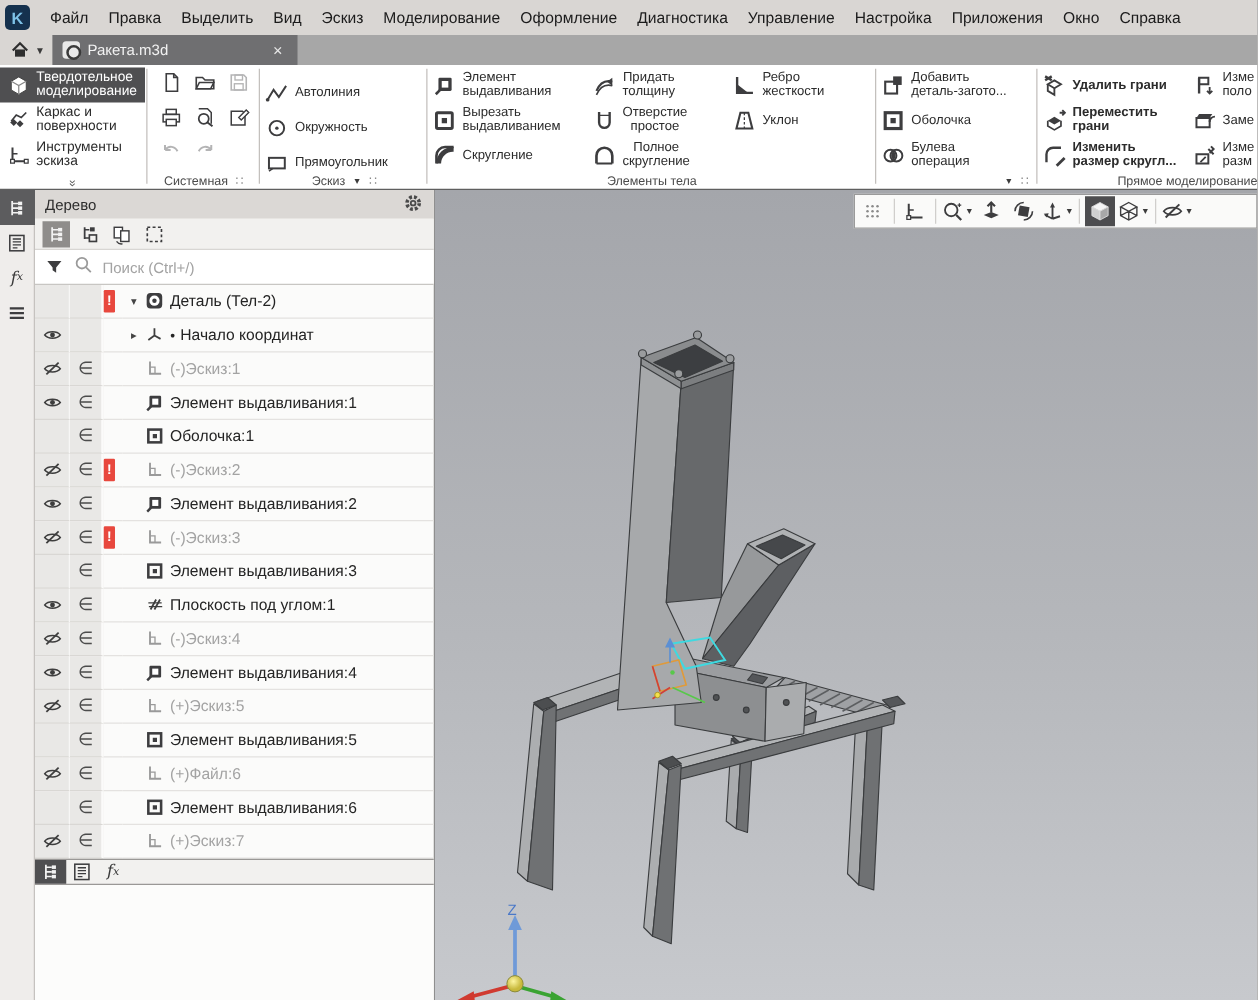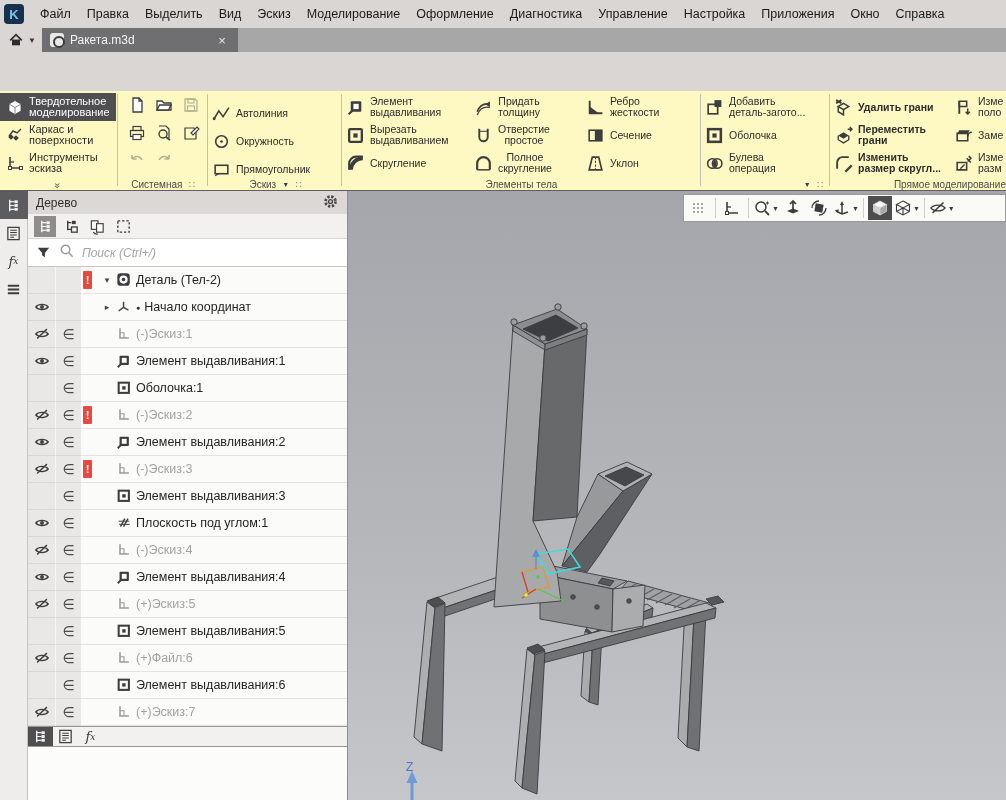--- a/index.html
+++ b/index.html
@@ -17,21 +17,21 @@
   .homezone{background:#d9d6d3;display:flex;align-items:center;padding:0 6px 0 8px;gap:4px;}
   .homezone .caret{font-size:8px;color:#3a3a3a;}
   .doctab{width:196px;background:#6f6f71;color:#f2f2f2;display:flex;align-items:center;
           padding:0 8px;gap:6px;font-size:12px;}
   .doctab .tabtitle{flex:1;white-space:nowrap;overflow:hidden;}
   .doctab .tabclose{color:#e8e8e8;font-size:13px;padding:0 4px;}
   .tabicon{width:14px;height:14px;border-radius:3px;background:#e8e8e8;position:relative;flex:0 0 auto;}
   .tabicon:after{content:"";position:absolute;left:3px;top:3px;width:8px;height:8px;border-radius:50%;
                  border:2px solid #3a3a3a;}
   
-  .ribbon{position:relative;height:100px;background:#fef9c3;border-bottom:1px solid #5f5f5f;margin-top:39px;}
+  .ribbon{position:relative;height:100px;background:#ffffff;border-bottom:1px solid #5f5f5f;}
   .vsep{position:absolute;top:3px;height:92px;width:1px;background:#c3c0bd;}
   .grp{position:absolute;top:0;height:100px;}
   .grplabel{position:absolute;bottom:0;left:0;right:0;height:13px;font-size:10px;color:#4a4a4a;
             display:flex;align-items:center;justify-content:center;gap:6px;}
   .grip{color:#8a8a8a;font-size:10px;letter-spacing:-1px;}
   
   .sw-btn{display:flex;align-items:center;gap:5px;height:28px;padding:0 4px 0 6px;
           font-size:11px;line-height:11.5px;color:#2b2b2b;white-space:pre-line;}
   .sw-btn.active{background:#4f4f51;color:#fff;}
   .collapse{position:absolute;bottom:0;width:100%;text-align:center;font-size:10px;color:#5a5a5a;}
@@ -54,21 +54,21 @@
   .tp-header{height:23px;background:#dbd8d5;display:flex;align-items:center;padding:0 8px;
              font-size:12px;color:#2d2d2d;}
   .tp-header .sp{flex:1;}
   .tp-tools{height:25px;background:#f2f1ef;display:flex;align-items:center;gap:4px;padding-left:6px;
             border-bottom:1px solid #d8d6d3;}
   .tool-btn{width:22px;height:21px;display:flex;align-items:center;justify-content:center;}
   .tool-btn.active{background:#8f8d8b;}
   .tp-search{height:28px;display:flex;align-items:center;border-bottom:1px solid #c8c6c3;background:#fff;}
   .funnel{width:30px;display:flex;justify-content:center;}
   .searchbox{flex:1;display:flex;align-items:center;gap:5px;}
-  .searchbox input{border:0;outline:0;flex:1;font-size:12px;color:#333;background:transparent;font-style:italic;}
+  .searchbox input{border:0;outline:0;flex:1;font-size:12px;color:#333;background:transparent;}
   .searchbox input::placeholder{color:#a3a3a3;}
   .trows{flex:0 0 auto;}
   .trow{display:flex;height:27px;align-items:stretch;font-size:12.5px;color:#242424;}
   .trow.muted{color:#a3a3a3;}
   .tcell{display:flex;align-items:center;justify-content:center;}
   .teye{width:28px;background:#e9e8e6;border-bottom:1px solid #d9d7d4;border-right:1px solid #f7f6f5;}
   .tin{width:27px;background:#e9e8e6;border-bottom:1px solid #d9d7d4;border-right:2px solid #fbfbfa;
        font-size:14px;color:#4c4c4c;font-family:"DejaVu Sans",sans-serif;}
   .tbadge{width:15px;display:flex;align-items:center;border-bottom:1px solid #e4e2e0;}
   .badge{width:9px;height:18px;background:#e8483e;color:#fff;font-size:11px;font-weight:bold;
@@ -265,25 +265,20 @@
             </svg><span>Полное
 скругление</span></div>
         </div>
       <div class="rcol" style="left:240px;width:117px;" id="bodycol2">
           <div class="rbtn"><svg class="ic" width="19" height="19" viewBox="0 0 18 18">
               <path d="M3.5 2.5 v12 h12" fill="none" stroke="#3d3d3f" stroke-width="1.8"></path>
               <path d="M3.5 8 L12 14.5 H3.5z" fill="#3d3d3f"></path>
             </svg><span>Ребро
 жесткости</span></div>
           <div class="rbtn"><svg class="ic" width="19" height="19" viewBox="0 0 18 18">
-              <rect x="3" y="4" width="12" height="10" fill="none" stroke="#3d3d3f" stroke-width="1.5"></rect>
-              <path d="M9 4v10" stroke="#3d3d3f" stroke-width="1.3"></path>
-              <path d="M9 4h6v10H9z" fill="#3d3d3f"></path>
-            </svg><span>Сечение</span></div>
-          <div class="rbtn"><svg class="ic" width="19" height="19" viewBox="0 0 18 18">
               <path d="M6 3 h6 l3 12 H3z" fill="none" stroke="#3d3d3f" stroke-width="1.6"></path>
               <line x1="9" y1="3" x2="9" y2="15" stroke="#3d3d3f" stroke-width="1" stroke-dasharray="2 1.5"></line>
             </svg><span>Уклон</span></div>
         </div>
       <div class="grplabel">
           <span>Элементы тела</span>
         </div>
     </div>
     <div class="vsep" style="left:700px;"></div>
 

